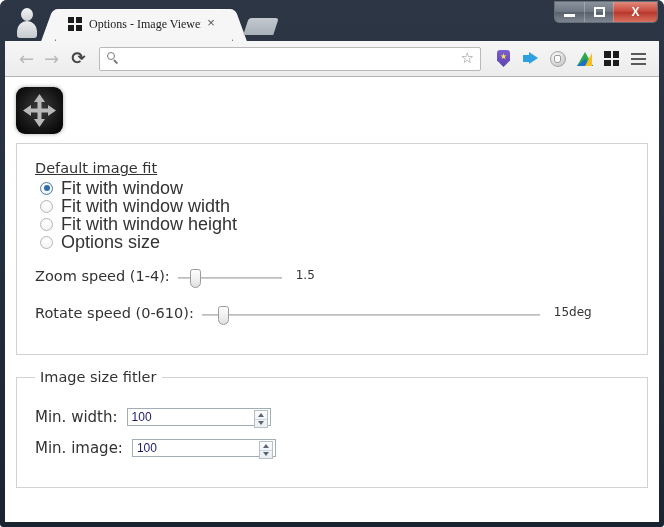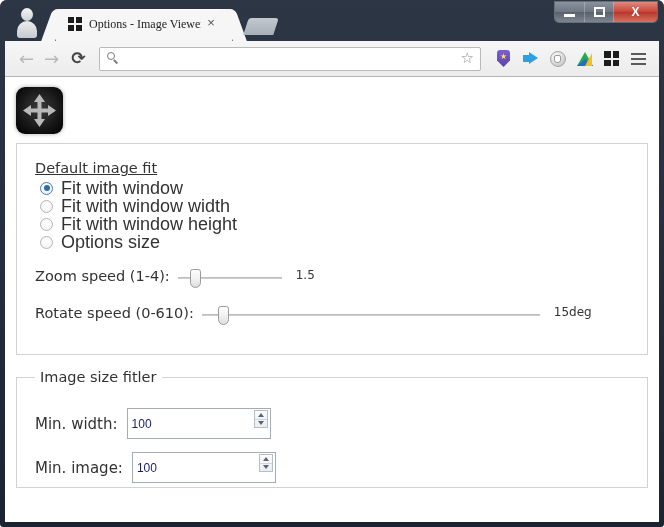--- a/index.html
+++ b/index.html
@@ -399,21 +399,21 @@
   .field-row {
     display: flex; align-items: center;
     margin-top: 13px;
   }
   .field-row .f-label {
     font-size: 15px; color: #333; white-space: nowrap;
     font-family: "DejaVu Sans", sans-serif;
   }
   .spinner {
     margin-left: 9px;
-    width: 144px; height: 31px;
+    width: 144px; height: 18px;
     border: 1px solid #a3adb8;
     background: #fff;
     display: flex; align-items: center;
     position: relative;
   }
   .spinner input {
     border: 0; outline: 0; background: transparent;
     width: 118px; height: 19px;
     font-size: 12px; color: #1b1b6e;
     padding-left: 4px;

